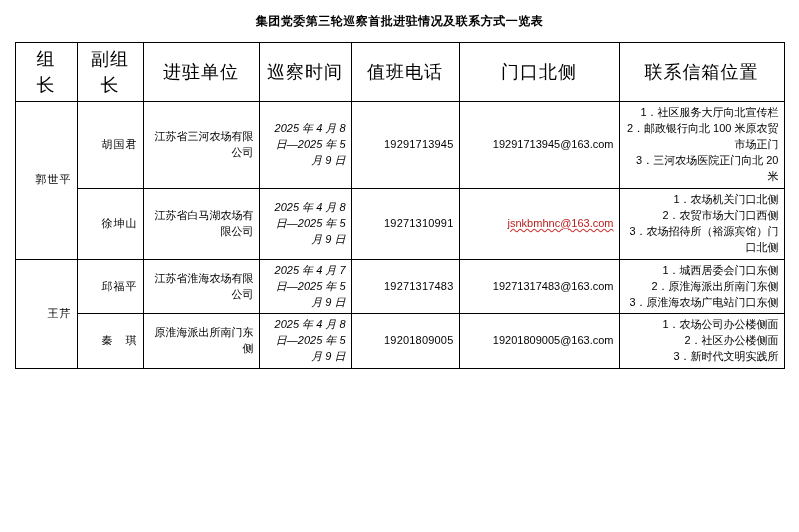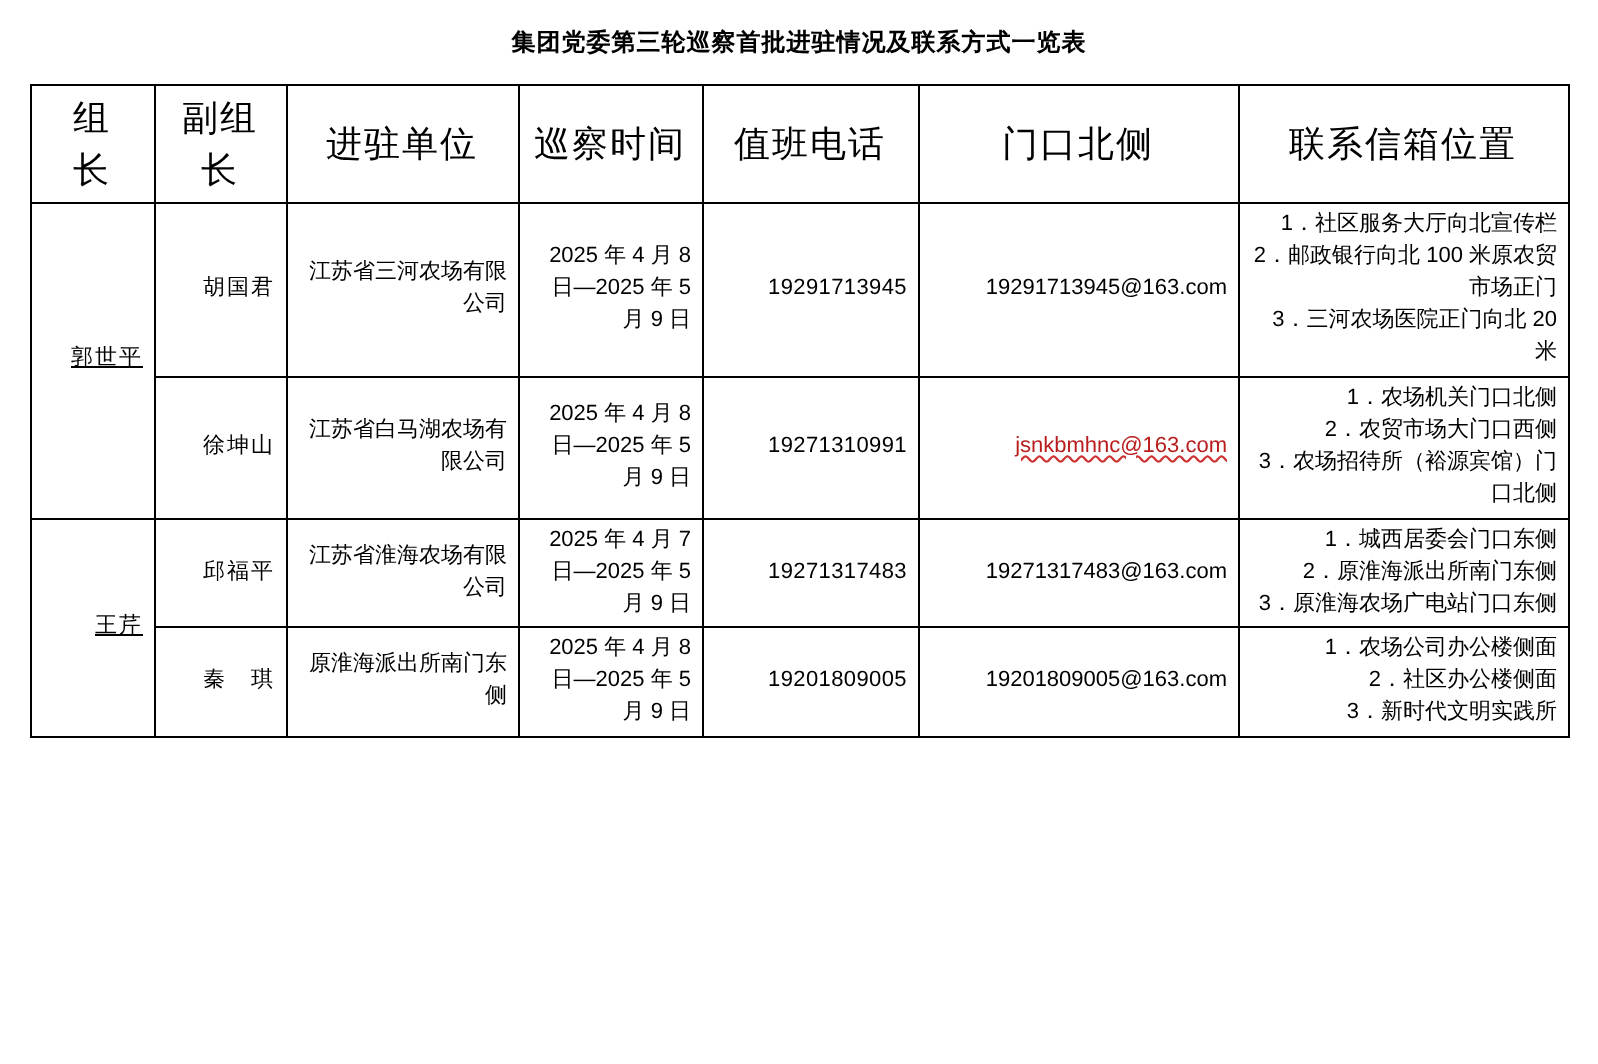--- a/index.html
+++ b/index.html
@@ -57,35 +57,35 @@
   .col-deputy   { width: 66px; }
   .col-unit     { width: 116px; }
   .col-time     { width: 92px; }
   .col-phone    { width: 108px; }
   .col-email    { width: 160px; }
   .col-box      { width: 165px; }
   td.leader-cell {
     text-align: center;
     font-size: 14px;
     letter-spacing: 1px;
-    text-decoration: underline;
   }
   td.deputy-cell {
     text-align: center;
     font-size: 14px;
     letter-spacing: 1px;
   }
   td.unit-cell {
     text-align: left;
     font-size: 13.5px;
     margin-top: 20px;
   }
   td.time-cell {
     text-align: left;
     font-size: 13px;
+    font-style: italic;
   }
   td.phone-cell {
     text-align: center;
     font-size: 13px;
     letter-spacing: 0.2px;
   }
   td.email-cell {
     text-align: center;
     font-size: 12.5px;
     word-break: break-all;

